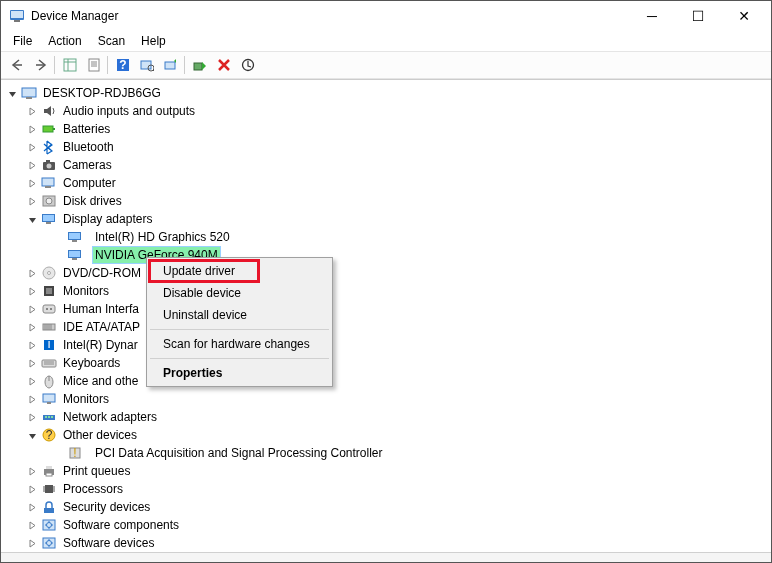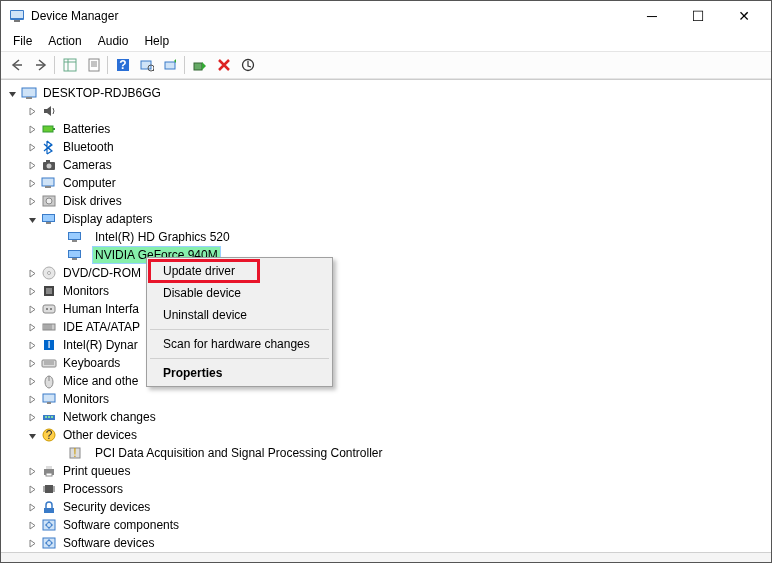--- a/index.html
+++ b/index.html
@@ -50,21 +50,21 @@
   <div class="win-controls">
     <div class="win-btn">─</div>
     <div class="win-btn">☐</div>
     <div class="win-btn">✕</div>
   </div>
 </div>
 
 <div class="menubar">
   <div class="mitem">File</div>
   <div class="mitem">Action</div>
-  <div class="mitem">Audio</div>
+  <div class="mitem">Scan</div>
   <div class="mitem">Help</div>
 </div>
 
 <div class="toolbar">
   <div class="tbtn">
       <svg width="14" height="14" viewBox="0 0 14 14">
         <path d="M9 2 L3 7 L9 12" fill="none" stroke="#555" stroke-width="1.5"></path>
         <path d="M4 7 H12" stroke="#555" stroke-width="1.5"></path>
       </svg>
     </div>
@@ -148,20 +148,21 @@
           <svg viewBox="0 0 9 9">
             <path d="M2 1 L7 4.5 L2 8 Z" fill="none" stroke="#808080"></path>
           </svg>
         </span>
         <span class="icon">
           <svg viewBox="0 0 16 16" width="16" height="16">
             <path d="M3 6 H6 L10 3 V13 L6 10 H3 Z" fill="#555"></path>
             <path d="M12 5 Q14 8 12 11" fill="none" stroke="#555"></path>
           </svg>
         </span>
+        <span class="label">Audio inputs and outputs</span>
       </div>
       <div class="node indent-1">
         <span class="arrow">
           <svg viewBox="0 0 9 9">
             <path d="M2 1 L7 4.5 L2 8 Z" fill="none" stroke="#808080"></path>
           </svg>
         </span>
         <span class="icon">
           <svg viewBox="0 0 16 16" width="16" height="16">
             <rect x="2" y="5" width="10" height="6" fill="#6c3" stroke="#393"></rect>
@@ -387,21 +388,21 @@
           </svg>
         </span>
         <span class="icon">
           <svg viewBox="0 0 16 16" width="16" height="16">
             <rect x="2" y="6" width="12" height="5" fill="#3a7bc8"></rect>
             <circle cx="5" cy="8" r="1" fill="#9f9"></circle>
             <circle cx="8" cy="8" r="1" fill="#9f9"></circle>
             <circle cx="11" cy="8" r="1" fill="#9f9"></circle>
           </svg>
         </span>
-        <span class="label">Network changes</span>
+        <span class="label">Network adapters</span>
       </div>
       <div class="node indent-1">
         <span class="arrow">
           <svg viewBox="0 0 9 9">
             <path d="M1 3 L8 3 L4.5 8 Z" fill="#404040"></path>
           </svg>
         </span>
         <span class="icon">
           <svg viewBox="0 0 16 16" width="16" height="16">
             <circle cx="8" cy="8" r="6" fill="#ffcf4a" stroke="#c90"></circle>

